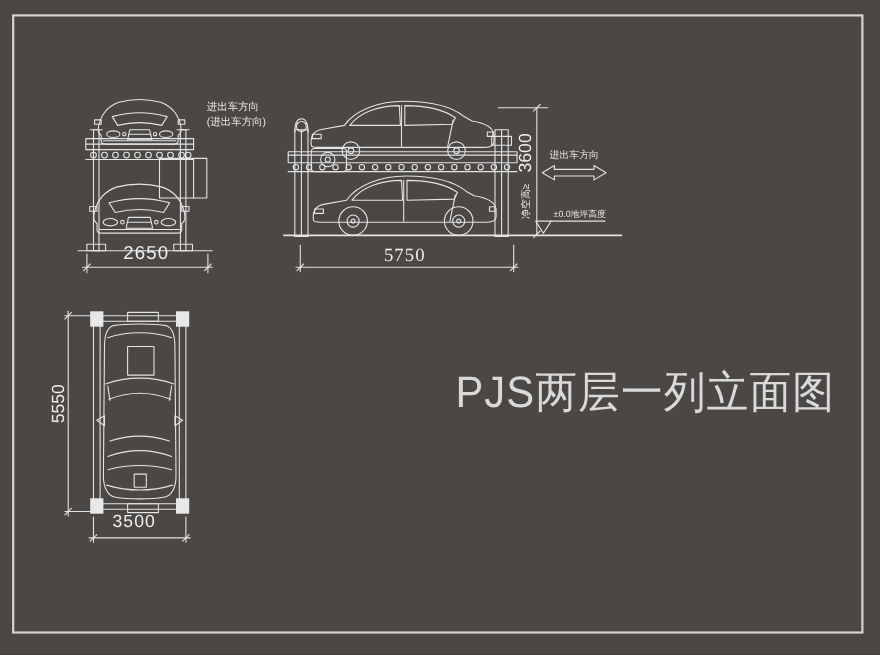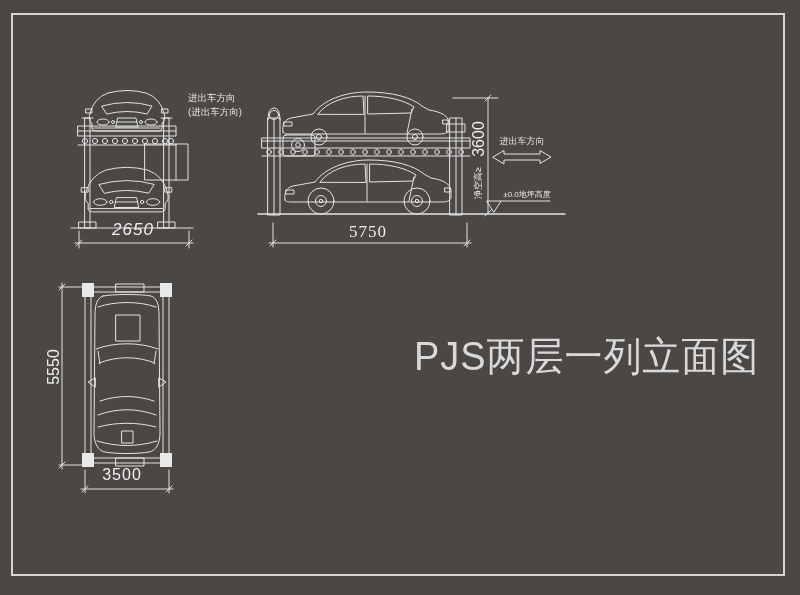--- a/index.html
+++ b/index.html
@@ -92,21 +92,21 @@
 
       <g>
         <line x1="24" y1="149" x2="24" y2="166"></line>
         <line x1="134" y1="149" x2="134" y2="166"></line>
         <line x1="20" y1="161" x2="138" y2="161"></line>
         <line x1="21" y1="164" x2="27" y2="158"></line>
         <line x1="131" y1="164" x2="137" y2="158"></line>
       </g>
     </g>
   </svg>
-  <div class="dim-text" style="left:95px; top:220px; width:76px;font-style:italic;">2650</div>
+  <div class="dim-text" style="left:95px; top:220px; width:76px;">2650</div>
   <div class="note">
     <span>进出车方向</span>
     <span>(进出车方向)</span>
   </div>
 
   <svg style="left:255px; top:75px;" width="320" height="175" viewBox="0 0 320 175">
     <g class="lines">
 
       <g>
         <rect x="13" y="43" width="12" height="97"></rect>

